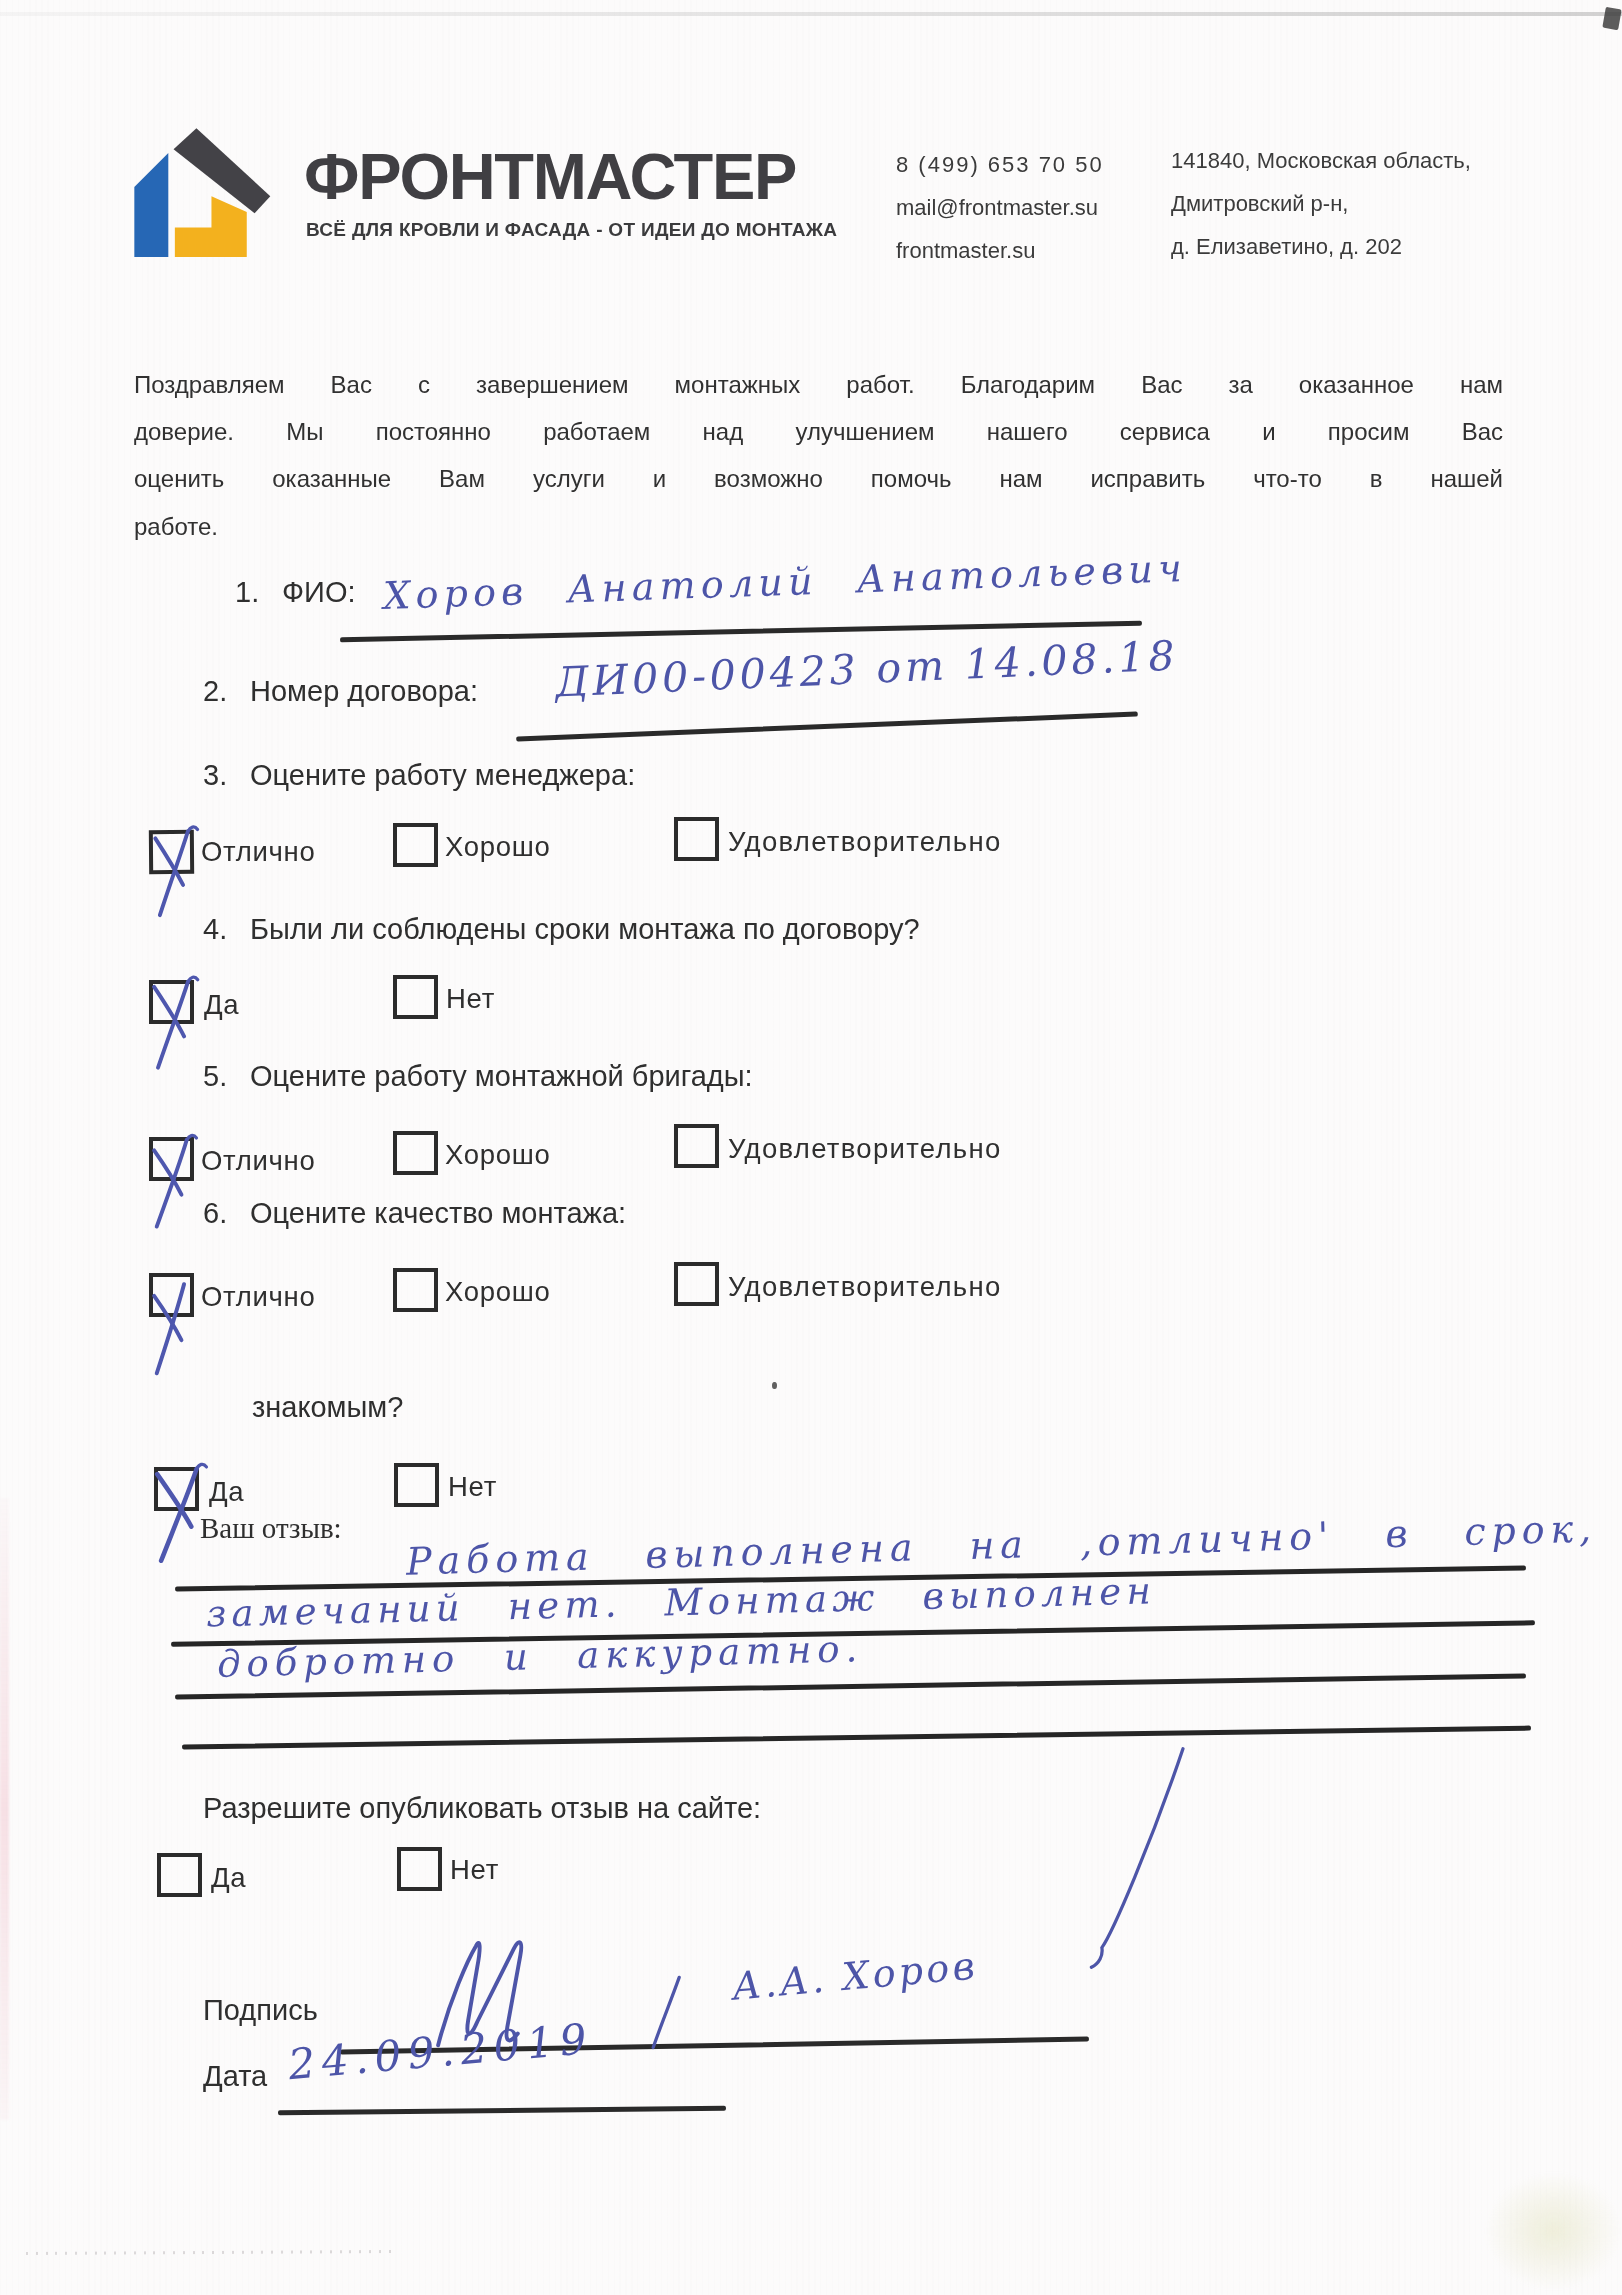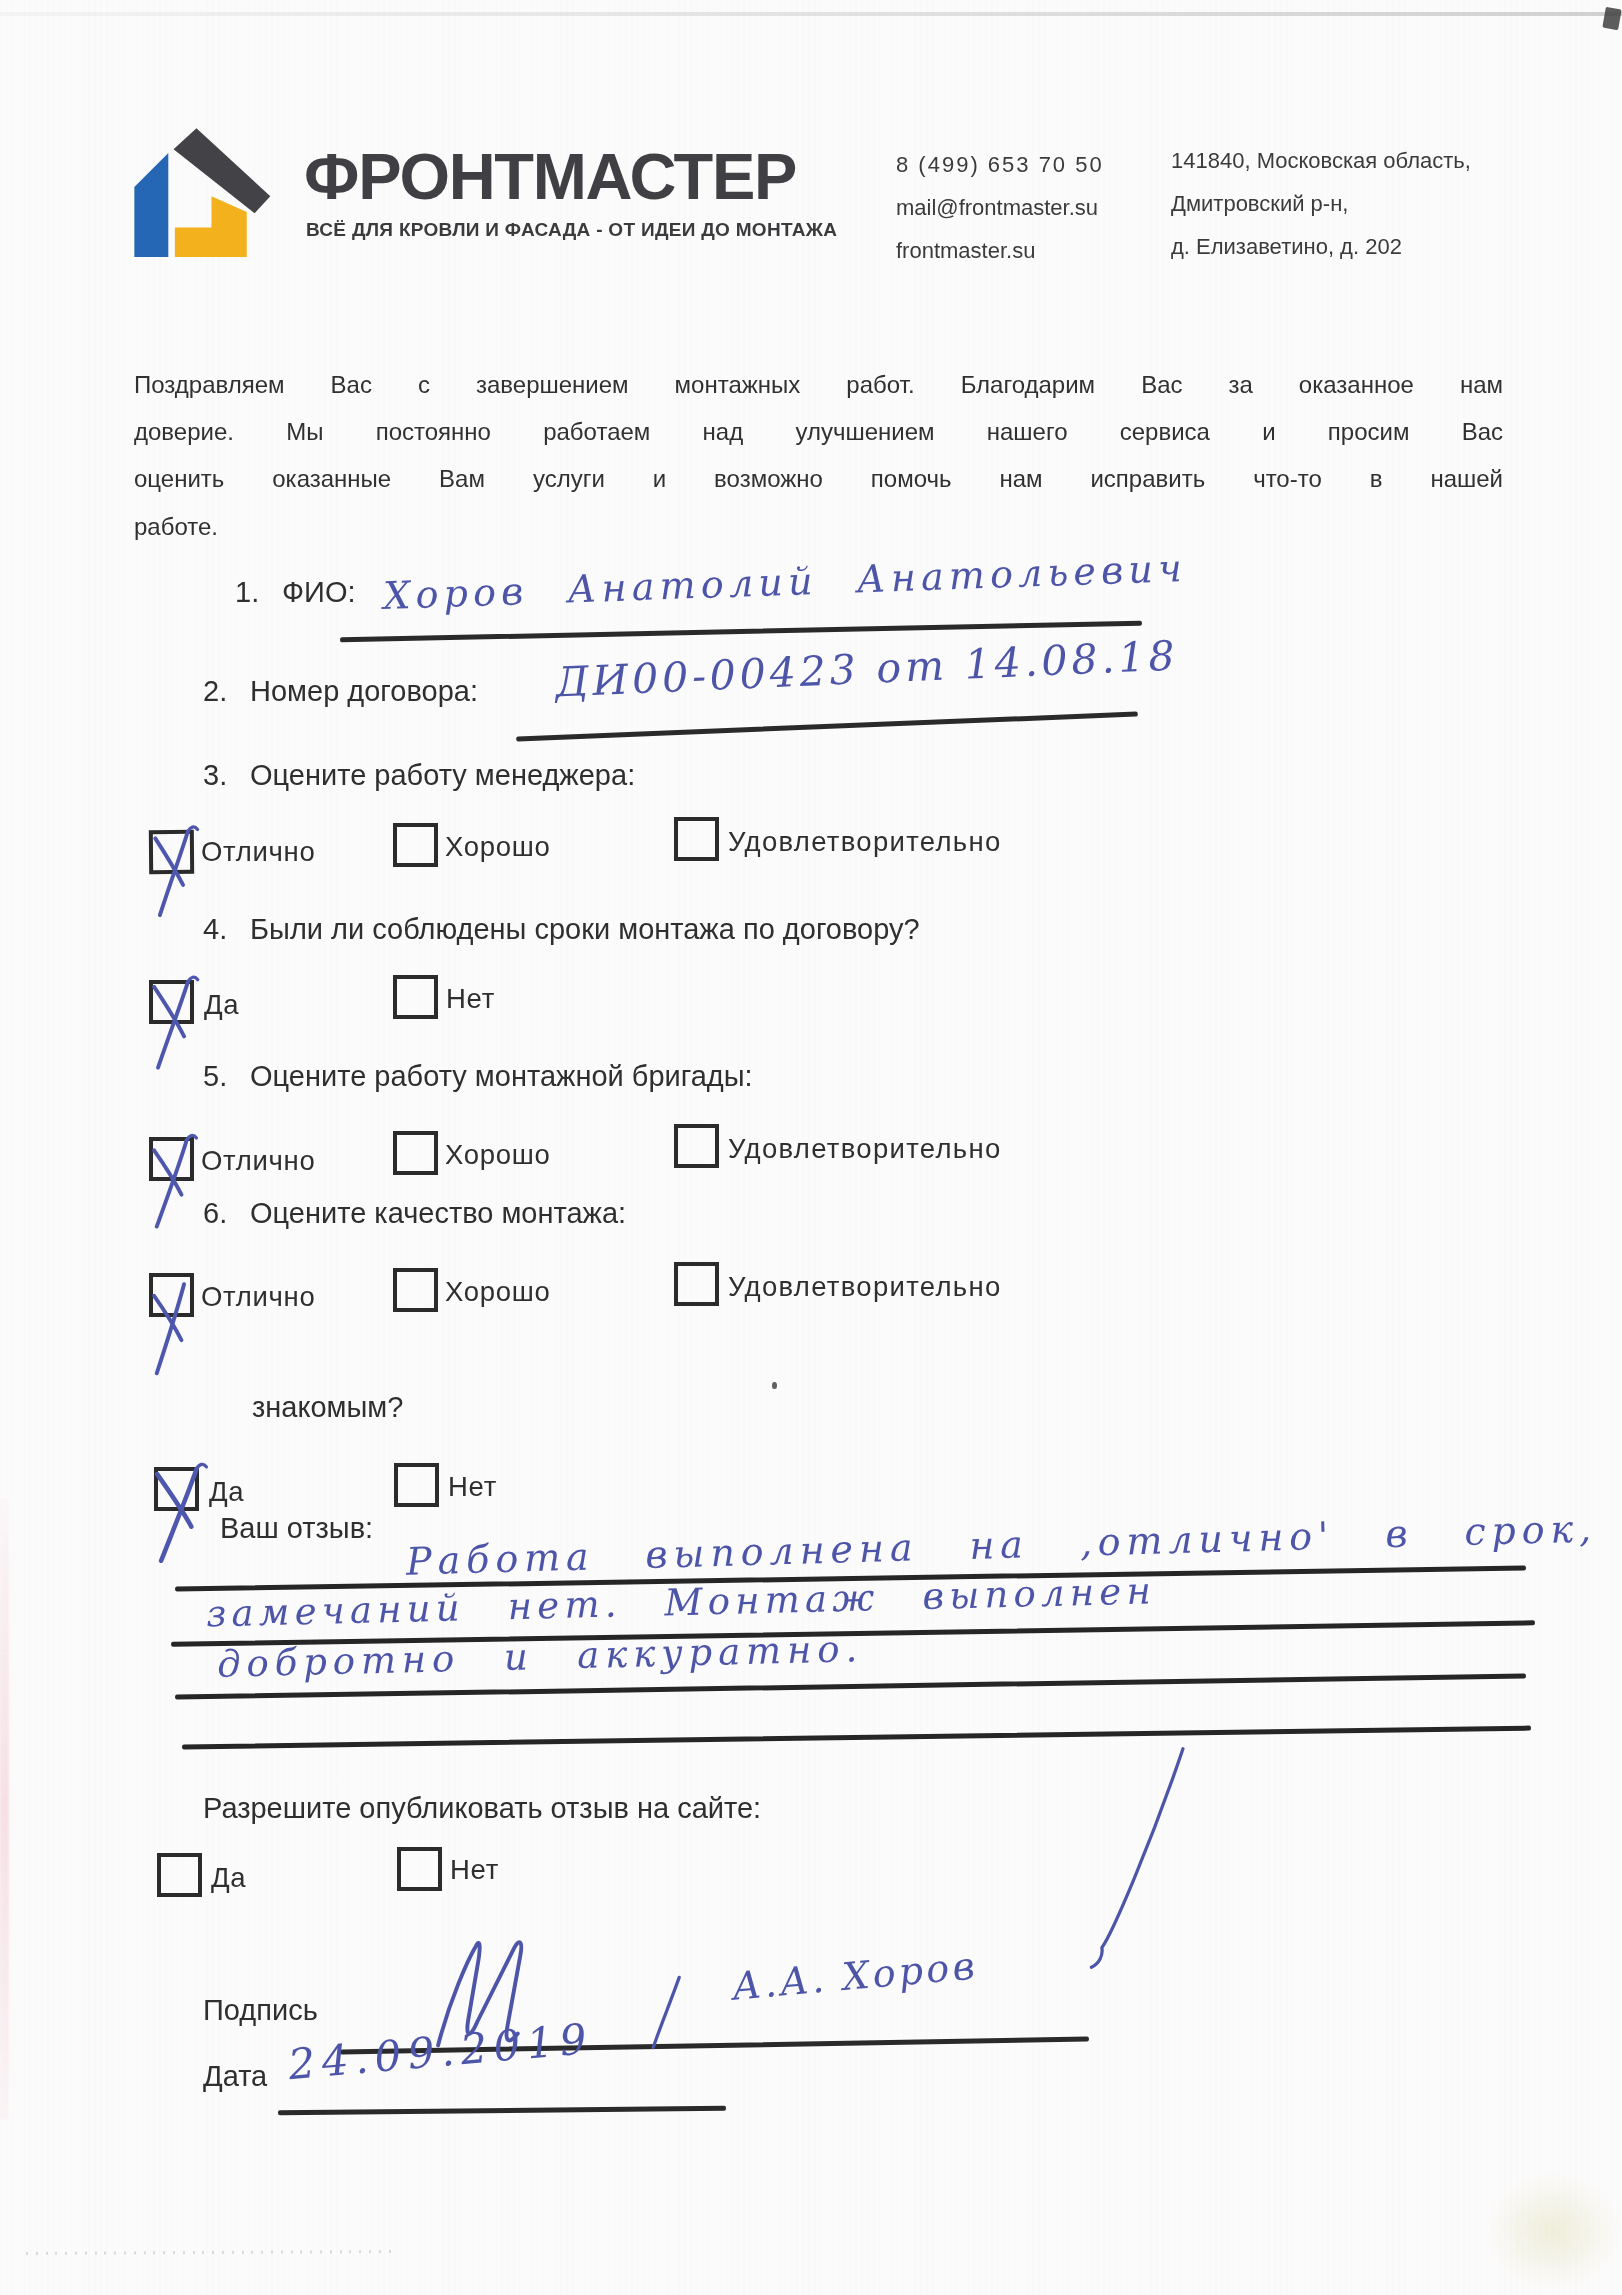--- a/index.html
+++ b/index.html
@@ -140,21 +140,21 @@
     <svg style="left:-10.5px;top:-10.5px;" width="63" height="105" viewBox="0 0 96 160">
       <path d="M74 12 C 64 42, 42 96, 20 152" stroke="#4e57ae" stroke-width="7" fill="none" stroke-linecap="round"></path>
       <path d="M14 20 C 32 46, 52 74, 66 100" stroke="#4e57ae" stroke-width="7" fill="none" stroke-linecap="round"></path>
       <path d="M74 12 C 78 5, 84 2, 89 9" stroke="#4e57ae" stroke-width="5" fill="none" stroke-linecap="round"></path>
     </svg>
   </span>
   <span class="cb-label" style="left:209px;top:1476px;">Да</span>
   <span class="cb" style="left:394px;top:1463px;"></span>
   <span class="cb-label" style="left:448px;top:1471px;">Нет</span>
 
-  <div class="abs q" style="left:220px;top:1512px;">Ваш отзыв:</div>
+  <div class="abs q" style="left:200px;top:1512px;font-family:Liberation Serif, serif;">Ваш отзыв:</div>
   <div class="rline" style="left:175px;top:1576px;width:1351px;transform:rotate(-0.9deg);"></div>
   <div class="rline" style="left:171px;top:1631px;width:1364px;transform:rotate(-0.9deg);"></div>
   <div class="rline" style="left:175px;top:1684px;width:1351px;transform:rotate(-0.9deg);"></div>
   <div class="rline" style="left:182px;top:1735px;width:1349px;transform:rotate(-0.8deg);"></div>
   <div class="hw" style="left:406px;top:1523px;font-size:38px;letter-spacing:5.9px;word-spacing:33px;transform:rotate(-1.6deg);">Работа  выполнена  на ‚отлично' в срок,</div>
   <div class="hw" style="left:206px;top:1581px;font-size:37px;letter-spacing:5.2px;word-spacing:26px;transform:rotate(-1.4deg);">замечаний  нет.   Монтаж  выполнен</div>
   <div class="hw" style="left:217px;top:1635px;font-size:37px;letter-spacing:5.9px;word-spacing:26px;transform:rotate(-1.4deg);">добротно  и  аккуратно.</div>
 
   <div class="abs q" style="left:203px;top:1792px;">Разрешите опубликовать отзыв на сайте:</div>
   <span class="cb" style="left:157px;top:1853px;"></span>

